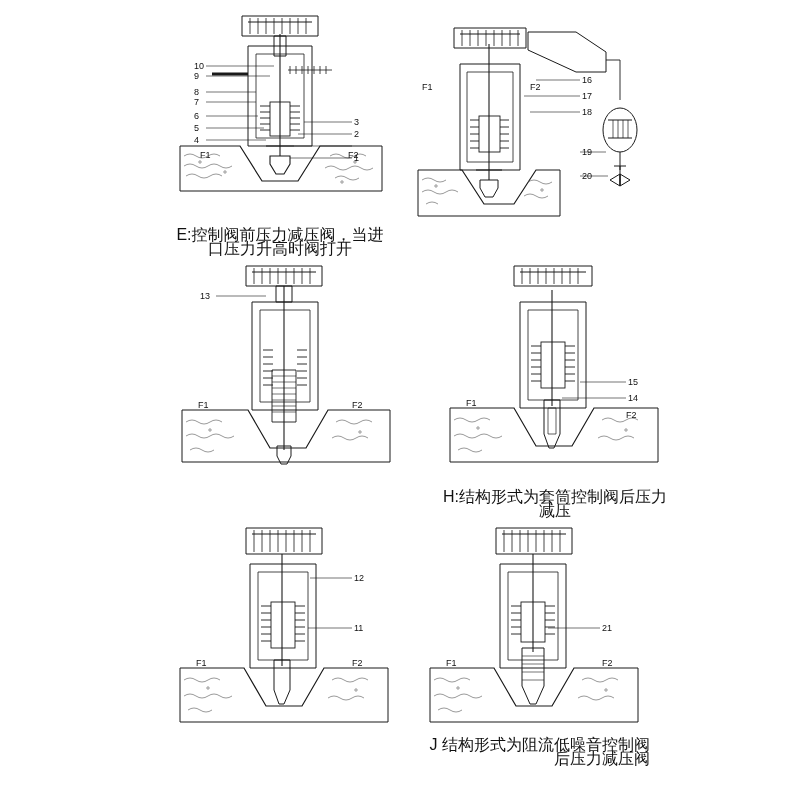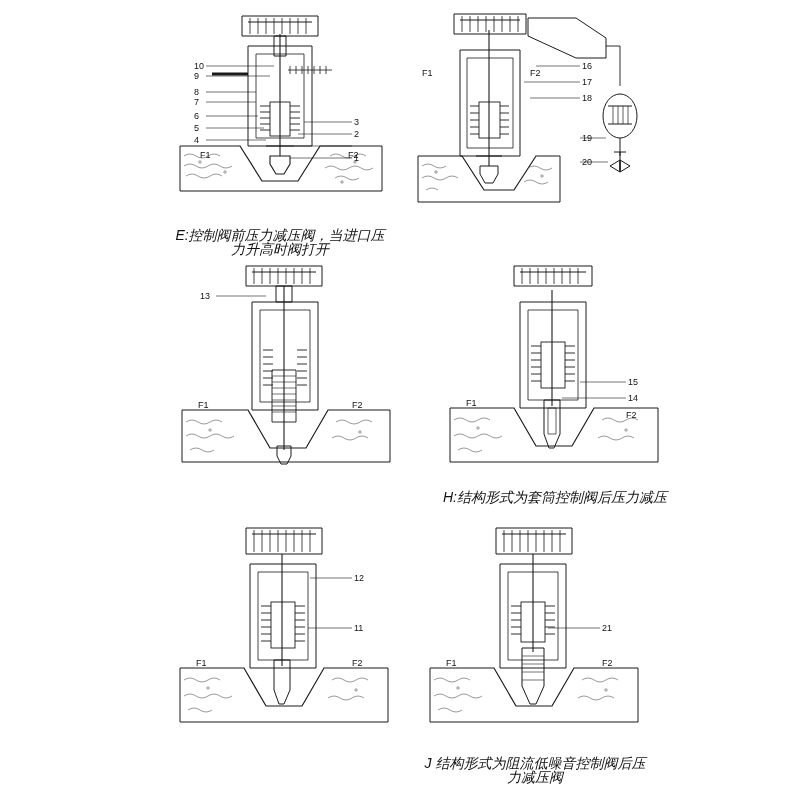--- a/index.html
+++ b/index.html
@@ -9,25 +9,24 @@
     font-family:"Liberation Sans", sans-serif;
     color:#111;
     overflow:hidden;
   }
   .sheet{position:relative;width:800px;height:704px;}
   .cell{position:absolute;}
   .fig{position:relative;width:100%;height:100%;}
   .caption{
     position:absolute;left:0;right:0;
     text-align:center;
-    font-size:14px;
+    font-size:16px;
     line-height:14px;
     color:#111;
     white-space:pre-line;
-    font-style:italic;
   }
   svg{display:block;}
   .lbl{font-size:9px;font-family:"Liberation Sans", sans-serif;fill:#111;}
 </style>
 </head>
 <body>
 
 <div class="sheet">
 
   <div class="cell" style="left:170px;top:6px;width:220px;height:215px;">
@@ -106,21 +105,21 @@
           <text class="lbl" x="184" y="131">2</text>
           <text class="lbl" x="184" y="155">1</text>
           <text class="lbl" x="30" y="152">F1</text>
           <text class="lbl" x="178" y="152">F2</text>
         </g>
       </svg>
       <div class="caption" style="top:222px;">E:控制阀前压力减压阀，当进口压力升高时阀打开</div>
     </div>
   </div>
 
-  <div class="cell" style="left:410px;top:6px;width:230px;height:215px;">
+  <div class="cell" style="left:410px;top:20px;width:230px;height:215px;">
     <div class="fig">
       <svg width="230" height="215" viewBox="0 0 230 215">
         <g stroke="#1a1a1a" fill="none" stroke-width="1">
 
           <path d="M8 150 H52 L74 184 H104 L126 150 H150" stroke-width="1.2"></path>
           <path d="M8 196 H150" stroke-width="1.2"></path>
           <path d="M8 150 V196 M150 150 V196"></path>
           <g stroke="#555" stroke-width="0.6">
             <path d="M12 160 q6 -4 12 0 t12 0"></path>
             <path d="M12 172 q6 -4 12 0 t12 0 t12 0"></path>
@@ -372,17 +371,17 @@
           </g>
 
           <path d="M180 108 H128" stroke-width="0.6"></path>
         </g>
         <g>
           <text class="lbl" x="182" y="111">21</text>
           <text class="lbl" x="26" y="146">F1</text>
           <text class="lbl" x="182" y="146">F2</text>
         </g>
       </svg>
-      <div class="caption" style="top:236px;">J 结构形式为阻流低噪音控制阀后压力减压阀</div>
+      <div class="caption" style="top:218px;text-align:right;">J 结构形式为阻流低噪音控制阀后压力减压阀</div>
     </div>
   </div>
 
 </div>
 
 </body></html>

